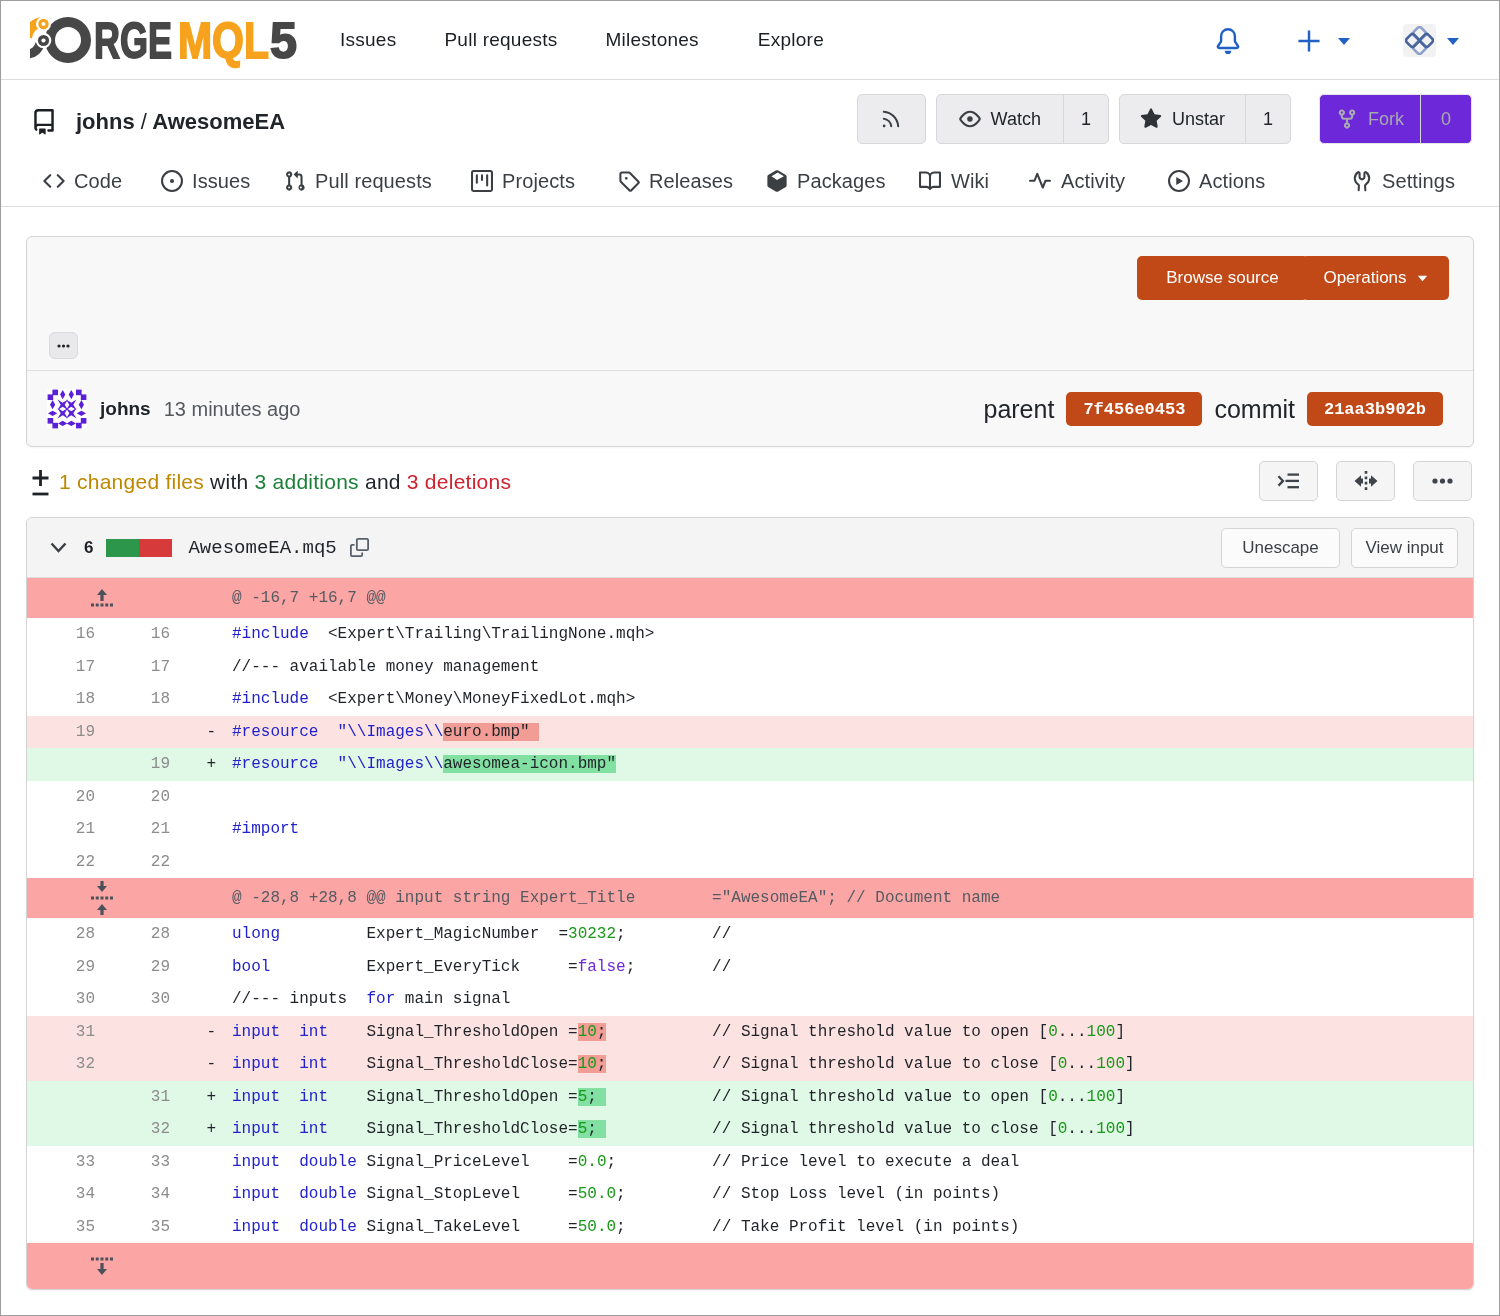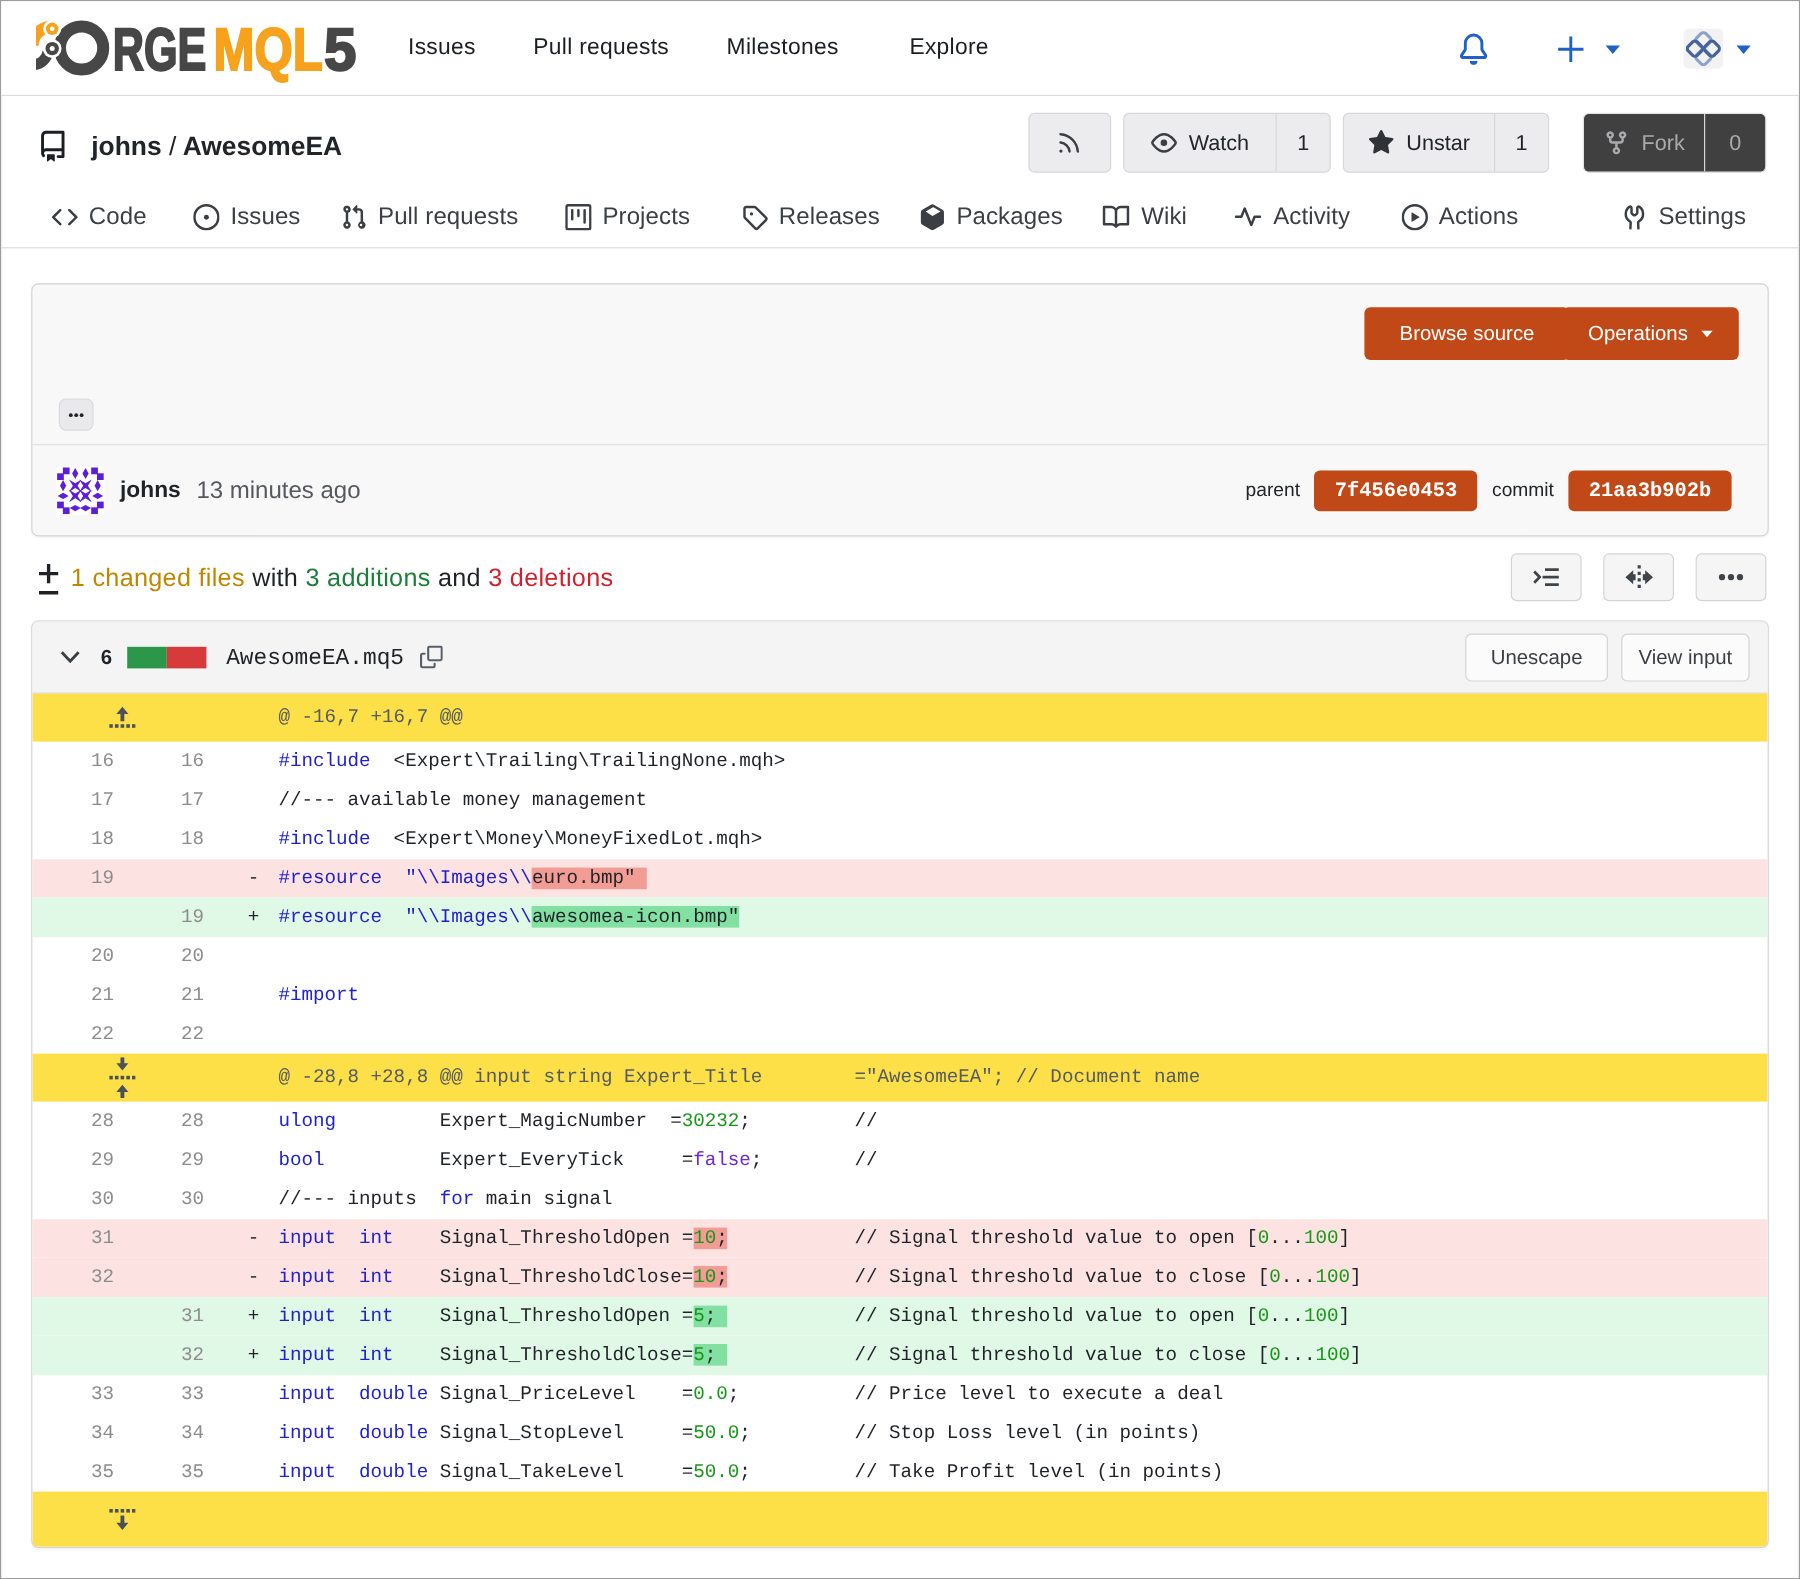--- a/index.html
+++ b/index.html
@@ -16,21 +16,21 @@
 
 .repo-head { position:relative; padding:18px 0 0 0; }
 .repo-title { display:flex; align-items:center; margin-left:30px; height:48px; }
 .repo-title .rname { font-size:22px; font-weight:700; color:#212529; margin-left:19px; }
 .repo-title .sep { font-weight:400; color:#212529; }
 .repo-btns { position:absolute; top:14px; right:27px; display:flex; }
 .btn-grp { display:flex; margin-left:10px; border:1px solid #d7d7d9; border-radius:5px; overflow:hidden; height:50px; background:#ececee; }
 .btn-grp.fork { margin-left:14px; }
 .btn-grp .bmain { display:flex; align-items:center; padding:0 16px; font-size:18px; color:#212529; font-weight:400; }
 .btn-grp .bcount { display:flex; align-items:center; padding:0 17px; border-left:1px solid #d7d7d9; font-size:18px; color:#212529; }
-.btn-grp.disabled { background:#404040; border-color:#e4e4e6;margin-left:28px; }
+.btn-grp.disabled { background:#6d28d9; border-color:#e4e4e6;margin-left:28px; }
 .btn-grp.disabled .bmain, .btn-grp.disabled .bcount { color:#a8aaad; }
 .btn-grp .bmain svg { margin-right:10px; }
 .tabs { position:relative; margin-top:14px; border-bottom:1px solid #dddddd; height:47px; }
 .tab { position:absolute; top:0; height:42px; display:flex; align-items:center; font-size:20px; letter-spacing:0.1px; color:#3b3f44; }
 .tab svg { margin-right:9px; }
 
 
 .content { padding:0 25px; }
 
 
@@ -38,21 +38,21 @@
 .cb-top { height:134px; border-bottom:1px solid #e0e0e2; position:relative; }
 .btn-red { background:#c14817; color:#fff; border-radius:5px; font-size:17px; display:inline-flex; align-items:center; justify-content:center; height:44px; }
 .cb-top .browse { position:absolute; top:19px; right:165px; width:171px; }
 .cb-top .oper { position:absolute; top:19px; right:24px; width:147px; }
 .dots-btn { position:absolute; left:22px; top:95px; width:29px; height:27px; background:#e9e9eb; border:1px solid #dadade; border-radius:6px; color:#1f2328; display:flex; align-items:center; justify-content:center; }
 .cb-meta { height:76px; display:flex; align-items:center; position:relative; }
 .avatar { width:40px; height:40px; margin-left:20px; border-radius:3px; background:#fff; }
 .cb-meta .author { font-size:19px; font-weight:700; margin-left:13px; }
 .cb-meta .when { font-size:20px; color:#55595e; margin-left:13px; }
 .cb-meta .right { position:absolute; right:30px; display:flex; align-items:center; }
-.sha-label { font-size:16px; color:#212529; }
+.sha-label { font-size:25px; color:#212529; }
 .sha-badge { background:#c14817; color:#fff; border-radius:5px; height:34px; display:inline-flex; align-items:center; padding:0 17px; font-family:"Liberation Mono",monospace; font-size:17px; font-weight:700; margin:0 12px; }
 
 
 .diff-summary { position:relative; height:70px; display:flex; align-items:center; }
 .diff-summary .txt { font-size:21px; letter-spacing:0.25px; margin-left:9px; }
 .ds-btns { position:absolute; right:2px; top:14px; display:flex; }
 .ds-btn { width:59px; height:40px; border:1px solid #d4d4d6; background:#f5f5f6; border-radius:5px; margin-left:18px; display:flex; align-items:center; justify-content:center; }
 .c-orange { color:#bf8700; }
 .c-green { color:#1a7f37; }
 .c-red { color:#cf222e; }
@@ -69,21 +69,21 @@
 .hbtn { height:40px; border:1px solid #d4d4d6; background:#fbfbfc; border-radius:5px; margin-left:11px; display:flex; align-items:center; justify-content:center; font-size:17px; color:#3b3f44; }
 
 
 .dline { display:flex; height:32.5px; align-items:center; font-family:"Liberation Mono",monospace; font-size:16px; white-space:pre; }
 .dline .n1 { width:73px; text-align:right; padding-right:5px; color:#8c8c8c; flex:none; }
 .dline .n2 { width:75px; text-align:right; padding-right:5px; color:#8c8c8c; flex:none; }
 .dline .sg { width:44px; text-align:right; padding-right:3px; color:#1f2328; flex:none; }
 .dline .cd { padding-left:13px; color:#1f2328; }
 .dline.del { background:#fce3e2; }
 .dline.add { background:#e0f8e6; }
-.hunk { height:40px; background:#fde047; display:flex; align-items:center; font-family:"Liberation Mono",monospace; font-size:16px; color:#555b61; white-space:pre; position:relative; padding-left:205px; }
+.hunk { height:40px; background:#fca5a5; display:flex; align-items:center; font-family:"Liberation Mono",monospace; font-size:16px; color:#555b61; white-space:pre; position:relative; padding-left:205px; }
 .hunk .hicon { position:absolute; left:37px; width:75px; display:flex; justify-content:center; }
 .hunk.bottom { height:46px; }
 .k { color:#2222cc; }  
 .nm { color:#189818; } 
 .fl { color:#6d28d9;margin-top:40px; } 
 .wd { background:#f19c95; } 
 .wa { background:#82e0a2; } 
 </style>
 </head>
 <body>

